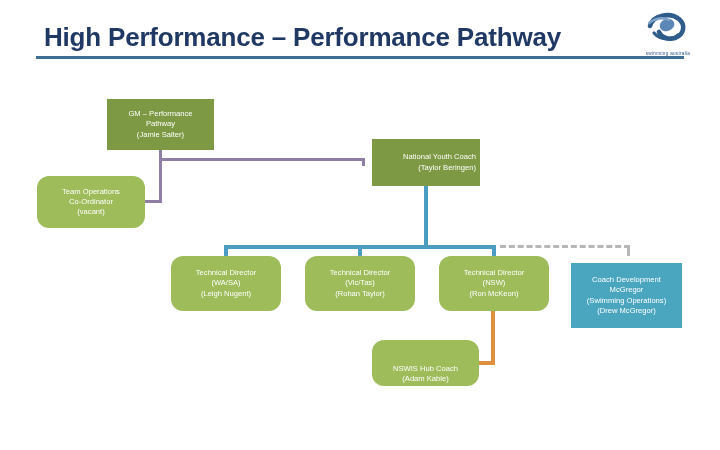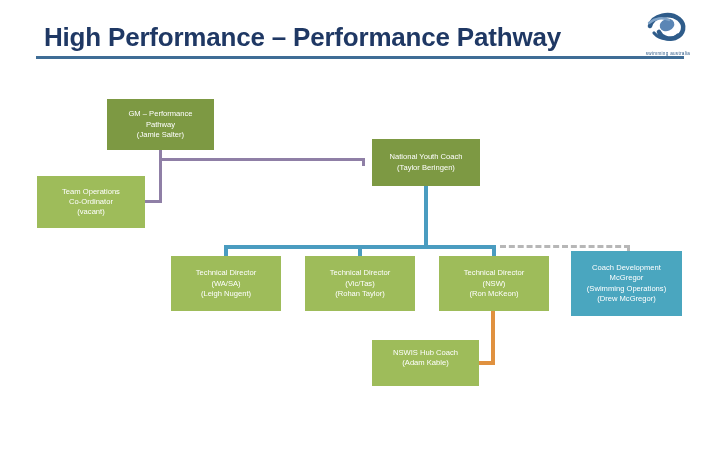--- a/index.html
+++ b/index.html
@@ -28,25 +28,25 @@
     position:absolute;left:4px;bottom:0px;width:80px;text-align:center;
     font-size:4.6px;color:#2f5c8a;letter-spacing:0.3px;
     font-family:"Liberation Sans", sans-serif;
   }
 
   
   .node{
     position:absolute;box-sizing:border-box;
     display:flex;flex-direction:column;align-items:center;justify-content:center;
     text-align:center;color:#ffffff;line-height:1.32;
-    font-size:7.6px;padding:18px 4px;
+    font-size:7.6px;padding:2px 4px;
   }
   .node .ln{display:block;white-space:nowrap;}
   .node.olive{background:#7d9943;}
-  .node.lime{background:#9ebc5a;}
+  .node.lime{background:#9ebc5a;border-radius:12px;}
   .node.teal{background:#4aa6bf;}
 
   
   .conn{position:absolute;}
   .v-mauve{background:#8f7fa6;}
   .h-mauve{background:#8f7fa6;}
   .v-blue{background:#4a9cc0;}
   .h-blue{background:#4a9cc0;}
   .v-orange{background:#e0913f;}
   .h-orange{background:#e0913f;}
@@ -97,21 +97,21 @@
 
   <div class="conn v-orange" style="left:491px;top:311px;width:4px;height:54px;"></div>
   <div class="conn h-orange" style="left:478px;top:361px;width:17px;height:4px;"></div>
 
   <div class="node olive" style="left:107px;top:99px;width:107px;height:51px;">
     <span class="ln">GM – Performance</span>
     <span class="ln">Pathway</span>
     <span class="ln">(Jamie Salter)</span>
   </div>
 
-  <div class="node olive" style="left:372px;top:139px;width:108px;height:47px;">
+  <div class="node olive" style="left:372px;top:139px;width:108px;height:47px;align-items:flex-end;">
     <span class="ln">National Youth Coach</span>
     <span class="ln">(Taylor Beringen)</span>
   </div>
 
   <div class="node lime" style="left:37px;top:176px;width:108px;height:52px;">
     <span class="ln">Team Operations</span>
     <span class="ln">Co-Ordinator</span>
     <span class="ln">(vacant)</span>
   </div>
 
@@ -126,21 +126,21 @@
     <span class="ln">(Vic/Tas)</span>
     <span class="ln">(Rohan Taylor)</span>
   </div>
 
   <div class="node lime" style="left:439px;top:256px;width:110px;height:55px;">
     <span class="ln">Technical Director</span>
     <span class="ln">(NSW)</span>
     <span class="ln">(Ron McKeon)</span>
   </div>
 
-  <div class="node teal" style="left:571px;top:251px;width:111px;height:65px;">
+  <div class="node teal" style="left:571px;top:263px;width:111px;height:65px;">
     <span class="ln">Coach Development</span>
     <span class="ln">McGregor</span>
     <span class="ln">(Swimming Operations)</span>
     <span class="ln">(Drew McGregor)</span>
   </div>
 
   <div class="node lime" style="left:372px;top:340px;width:107px;height:46px;justify-content:flex-end;">
     <span class="ln">NSWIS Hub Coach</span>
     <span class="ln">(Adam Kable)</span>
   </div>

